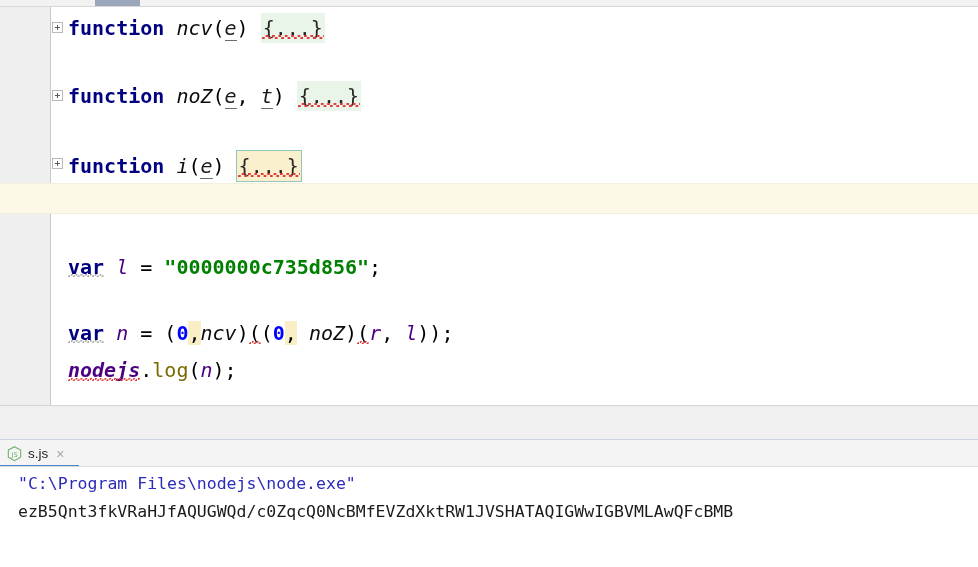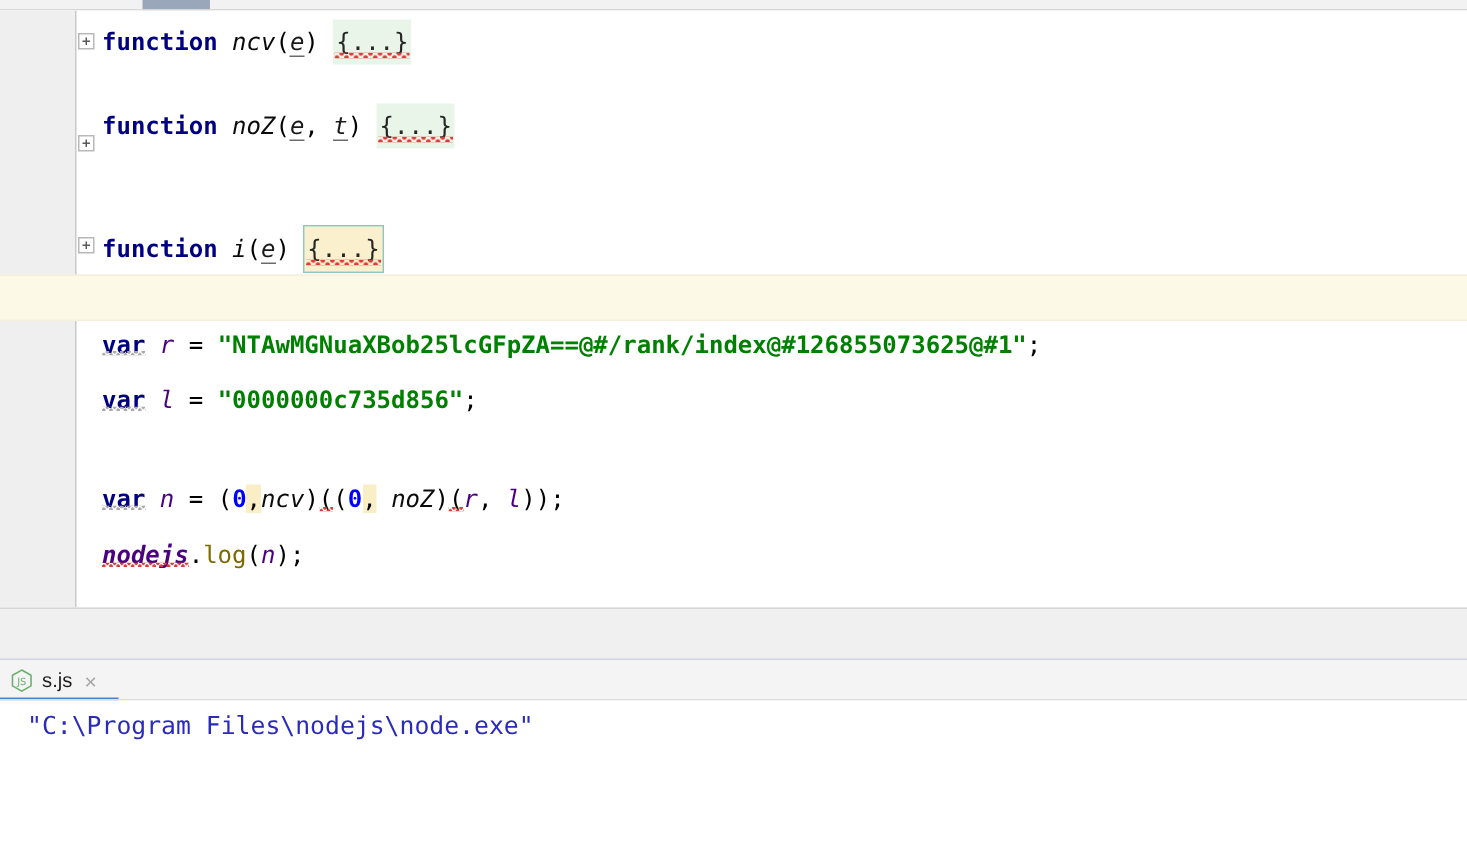--- a/index.html
+++ b/index.html
@@ -21,21 +21,21 @@
   .gutter{position:absolute;left:0;top:0;width:50px;height:398px;background:#efefef;}
   .gutter-line{position:absolute;left:50px;top:0;width:1px;height:398px;background:#c9c9c9;}
 
   
   .curline{position:absolute;left:0;width:978px;height:31px;background:#fdf9e7;}
   .curline-top{position:absolute;left:0;width:978px;height:1px;background:#f3efdc;}
   .curline-bot{position:absolute;left:0;width:978px;height:1px;background:#f3efdc;}
 
   .code{position:absolute;left:0;top:0;width:978px;height:398px;}
   .line{position:absolute;left:68px;height:30px;line-height:30px;white-space:pre;
-        font-size:16px;font-family:"DejaVu Sans Mono","Liberation Mono",monospace;letter-spacing:0px;}
+        font-size:20px;font-family:"DejaVu Sans Mono","Liberation Mono",monospace;letter-spacing:0px;}
 
   
   .fold{position:absolute;width:11px;height:11px;border:1px solid #b9b9b9;background:#ffffff;box-sizing:border-box;}
   .fold:before{content:"";position:absolute;left:2px;top:4px;width:5px;height:1px;background:#5a5a5a;}
   .fold:after{content:"";position:absolute;left:4px;top:2px;width:1px;height:5px;background:#5a5a5a;}
 
   
   .kw{color:#000080;font-weight:bold;}
   .fn{color:#0b0b0b;font-style:italic;}
   .id{color:#4b0082;font-style:italic;}
@@ -107,24 +107,23 @@
     <div class="gutter-line"></div>
 
     <div class="curline" id="curline" style="top: 176px;"></div>
     <div class="curline-top" id="curline-top" style="top: 176px;"></div>
     <div class="curline-bot" id="curline-bot" style="top: 206px;"></div>
 
     <div class="code" id="code-host">
         <div class="fold" style="left: 52px; top: 15px;"></div>
         <div class="line" style="top: 6px;"><span class="kw">function</span><span class="punc"> </span><span class="fn">ncv</span><span class="punc">(</span><span class="idu">e</span><span class="punc">)</span><span class="punc"> </span><span class="foldtxt green">{...}<span class="squig"></span></span></div>
         <div class="fold" style="left: 52px; top: 83px;"></div>
-        <div class="line" style="top: 62px;"><span class="kw">function</span><span class="punc"> </span><span class="fn">noZ</span><span class="punc">(</span><span class="idu">e</span><span class="punc">, </span><span class="idu">t</span><span class="punc">)</span><span class="punc"> </span><span class="foldtxt green">{...}<span class="squig"></span></span></div>
+        <div class="line" style="top: 74px;"><span class="kw">function</span><span class="punc"> </span><span class="fn">noZ</span><span class="punc">(</span><span class="idu">e</span><span class="punc">, </span><span class="idu">t</span><span class="punc">)</span><span class="punc"> </span><span class="foldtxt green">{...}<span class="squig"></span></span></div>
         <div class="fold" style="left: 52px; top: 151px;"></div>
         <div class="line" style="top: 144px;"><span class="kw">function</span><span class="punc"> </span><span class="fn">i</span><span class="punc">(</span><span class="idu">e</span><span class="punc">)</span><span class="punc"> </span><span class="foldtxt sel">{...}<span class="squig"></span></span></div>
-        <div class="line" style="top: 208px;"><span class="kw wavy-grey">var</span><span class="punc"> </span><span class="id">r</span><span class="punc"> </span><span class="punc">=</span><span class="punc"> </span><span class="str">"NTAwMGNuaXBob25lcGFpZA==@#/rank/index@#126855073625@#1"</span><span class="punc">;</span></div>
         <div class="line" style="top: 245px;"><span class="kw wavy-grey">var</span><span class="punc"> </span><span class="id">l</span><span class="punc"> </span><span class="punc">=</span><span class="punc"> </span><span class="str">"0000000c735d856"</span><span class="punc">;</span></div>
         <div class="line" style="top: 311px;"><span class="kw wavy-grey">var</span><span class="punc"> </span><span class="id">n</span><span class="punc"> </span><span class="punc">=</span><span class="punc"> </span><span class="punc">(</span><span class="num">0</span><span class="punc hl">,</span><span class="fn">ncv</span><span class="punc">)</span><span class="punc wavy-red">(</span><span class="punc">(</span><span class="num">0</span><span class="punc hl">,</span><span class="punc"> </span><span class="fn">noZ</span><span class="punc">)</span><span class="punc wavy-red">(</span><span class="id">r</span><span class="punc">, </span><span class="id">l</span><span class="punc">))</span><span class="punc">;</span></div>
         <div class="line" style="top: 348px;"><span class="console-kw wavy-red">nodejs</span><span class="punc">.</span><span class="prop">log</span><span class="punc">(</span><span class="id">n</span><span class="punc">)</span><span class="punc">;</span></div>
       </div>
   </div>
 
   <div class="splitter">
     <div class="splitter-top"></div>
     <div class="splitter-bot"></div>
   </div>
@@ -140,17 +139,18 @@
         </span>
         <span class="ctab-label">s.js</span>
         <span class="ctab-close">×</span>
       </div>
       <div class="ctab-underline" id="ctab-underline" style="width: 79px;"></div>
       <div class="ctabs-sep"></div>
     </div>
 
     <div class="cout" id="console-out">
         <div class="cline cpath" style="top: 4px;">"C:\Program Files\nodejs\node.exe"</div>
+        <div class="cline cplain" style="top: 32px;">ezB5Qnt3fkVRaHJfAQUGWQd/c0ZqcQ0NcBMfEVZdXktRW1JVSHATAQIGWwIGBVMLAwQFcBMB</div>
       </div>
 
   </div>
 
 </div>
 
 </body></html>

